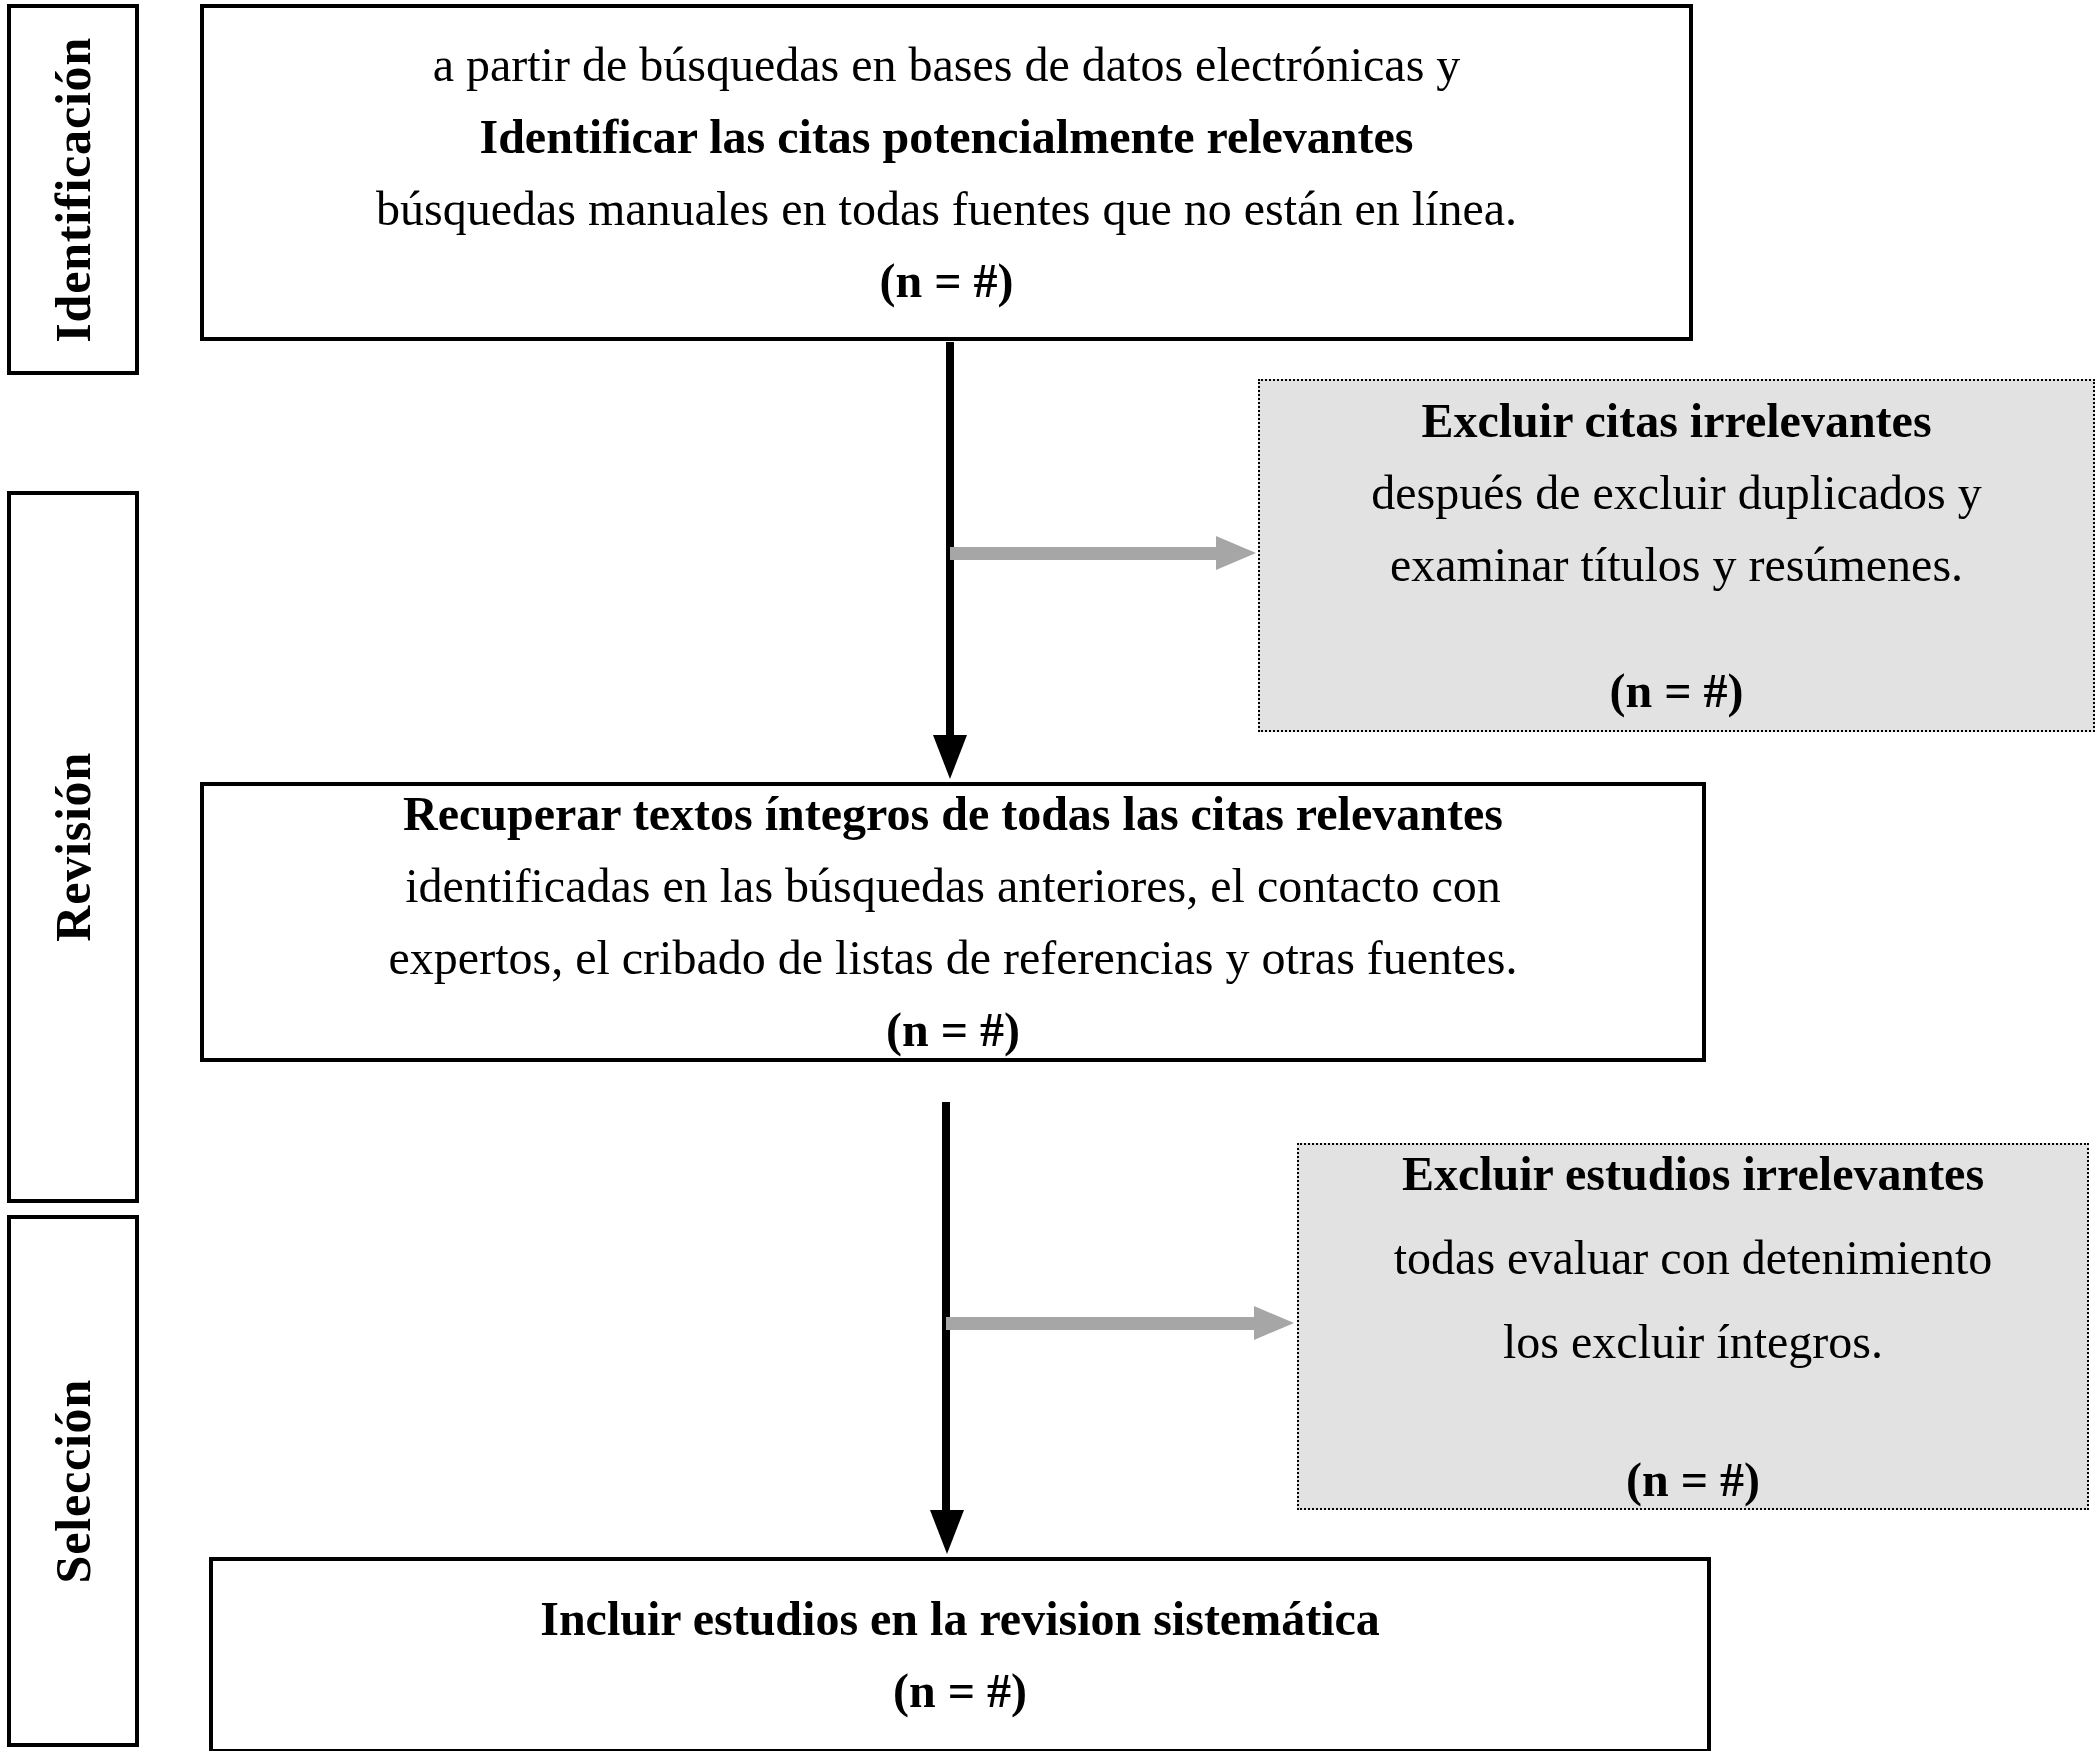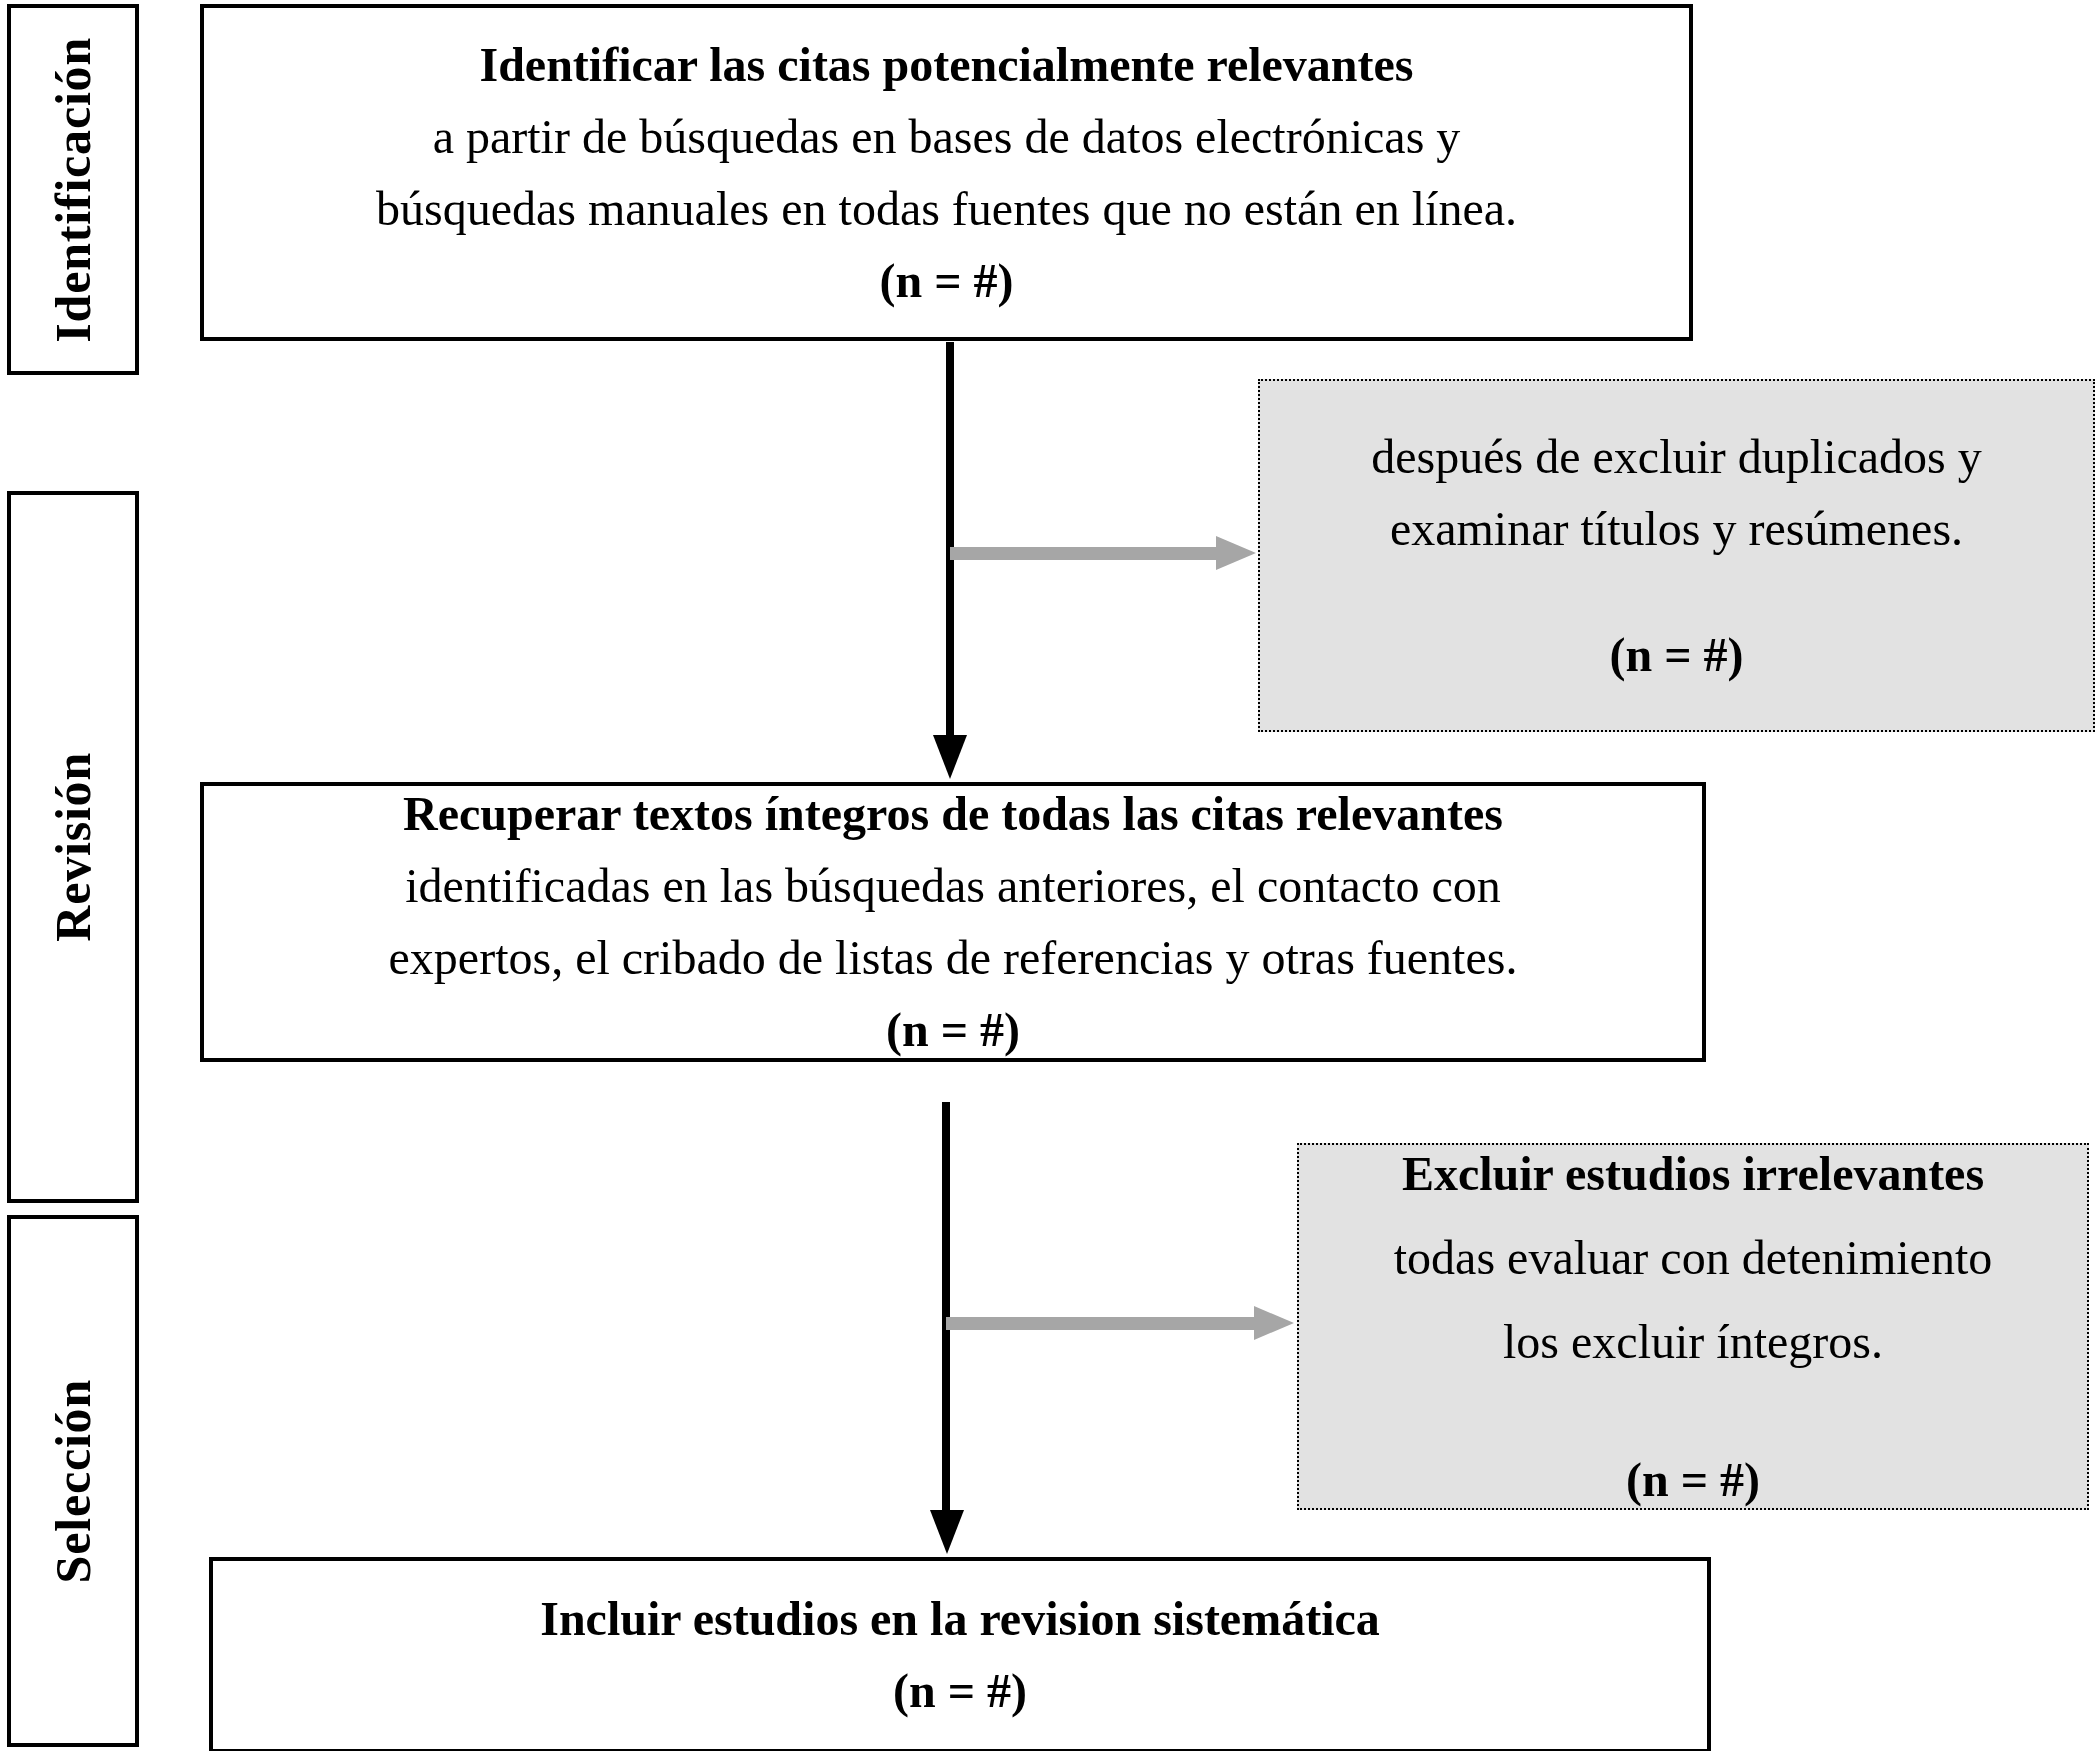--- a/index.html
+++ b/index.html
@@ -89,27 +89,28 @@
 
   <div class="stage-box" style="left:6.7px; top:491px; width:132px; height:712px;">
     <span class="vtext">Revisión</span>
   </div>
 
   <div class="stage-box" style="left:6.7px; top:1215px; width:132px; height:532px;">
     <span class="vtext">Selección</span>
   </div>
 
   <div class="box main-box" style="left:200px; top:4.2px; width:1493px; height:337px;">
+    <div class="line">a partir de búsquedas en bases de datos electrónicas y</div>
     <div class="line bold">Identificar las citas potencialmente relevantes</div>
-    <div class="line">a partir de búsquedas en bases de datos electrónicas y</div>
     <div class="line">búsquedas manuales en todas fuentes que no están en línea.</div>
     <div class="line bold">(n = #)</div>
   </div>
 
   <div class="box side-box" style="left:1258px; top:379px; width:837px; height:353px;">
+    <div class="line bold">Excluir citas irrelevantes</div>
     <div class="line">después de excluir duplicados y</div>
     <div class="line">examinar títulos y resúmenes.</div>
     <div class="line bold count-gap">(n = #)</div>
   </div>
 
   <div class="box main-box" style="left:200px; top:782px; width:1506px; height:280px;">
     <div class="line bold">Recuperar textos íntegros de todas las citas relevantes</div>
     <div class="line">identificadas en las búsquedas anteriores, el contacto con</div>
     <div class="line">expertos, el cribado de listas de referencias y otras fuentes.</div>
     <div class="line bold">(n = #)</div>

